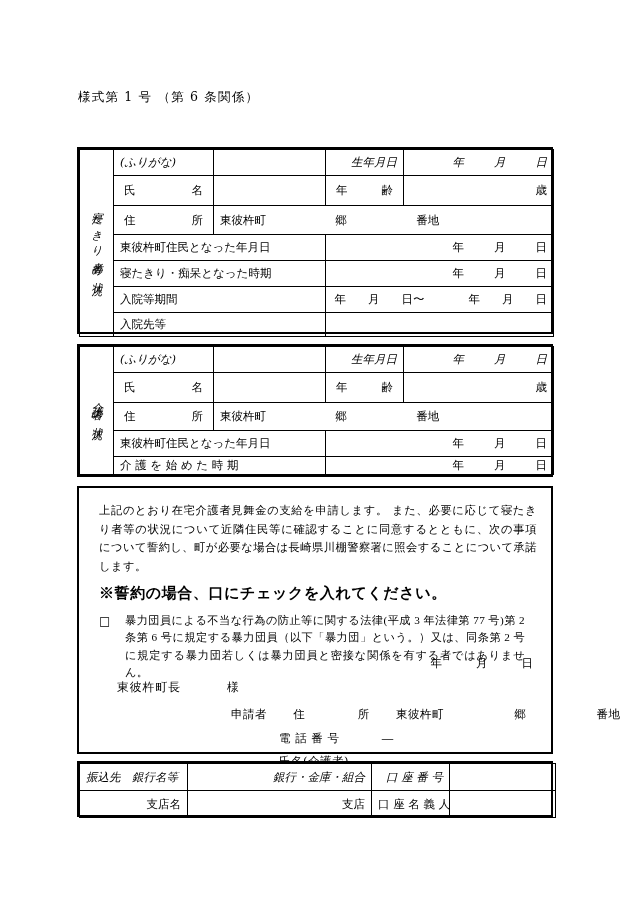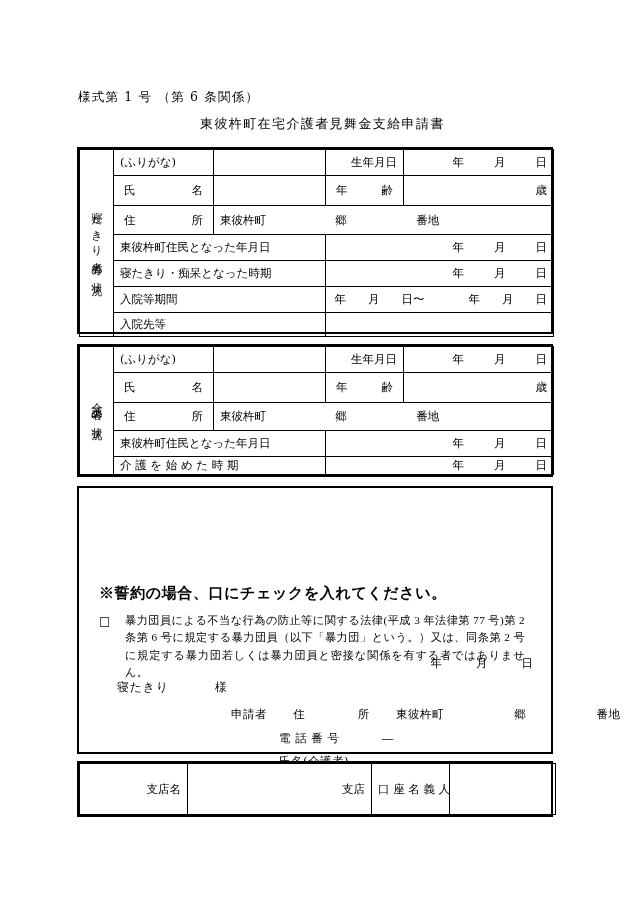--- a/index.html
+++ b/index.html
@@ -52,21 +52,21 @@
   table.grid td {
     border: 1px solid #000;
     font-size: 11.5px;
     padding: 0 6px;
     vertical-align: middle;
     line-height: 1.1;
     white-space: nowrap;
   }
   td.noleft  { border-left: none; }
   td.noright { border-right: none; }
-  td.notop   { border-top: none; }
+  td.notop   { border-top: none; font-style: italic; }
   td.nobot   { border-bottom: none; }
 
   
   .vcell {
     text-align: center;
     padding: 0 !important;
   }
   .vtext {
     writing-mode: vertical-rl;
     text-orientation: upright;
@@ -186,21 +186,20 @@
     letter-spacing: 0.5px;
     text-align: justify;
   }
 </style>
 </head>
 <body>
 
 <div class="page">
 
   <div class="form-no">様式第 1 号 （第 6 条関係）</div>
-  <div class="doc-title">東彼杵町在宅介護者見舞金支給申請書</div>
 
   <div class="frame" style="left:77px; top:131px; width:476px; height:187px;">
     <table class="grid">
       <colgroup>
         <col style="width:34px">
           <col style="width:100px">
           <col style="width:112px">
         <col style="width:78px">
           <col style="width:150px">
       </colgroup>
@@ -344,34 +343,35 @@
           <td colspan="2" class="ctr nobot noright">
             <span class="ymd"><span class="y">年</span><span class="m">月</span><span>日</span></span>
           </td>
         </tr>
       </tbody>
     </table>
   </div>
 
   <div class="decl-box">
 
+    <div class="decl-para">上記のとおり在宅介護者見舞金の支給を申請します。 また、必要に応じて寝たきり者等の状況について近隣住民等に確認することに同意するとともに、次の事項について誓約し、町が必要な場合は長崎県川棚警察署に照会することについて承諾します。</div>
 
     <div class="pledge-note">※誓約の場合、口にチェックを入れてください。</div>
 
     <div class="clause-row">
       <span class="checkbox-glyph">□</span>
       <span class="clause-text">暴力団員による不当な行為の防止等に関する法律(平成 3 年法律第 77 号)第 2 条第 6 号に規定する暴力団員（以下「暴力団」という。）又は、同条第 2 号に規定する暴力団若しくは暴力団員と密接な関係を有する者ではありません。</span>
     </div>
 
     <div class="decl-date">
       <span class="y">年</span><span class="m">月</span><span>日</span>
     </div>
 
     <div class="mayor-line">
-      <span>寝たきり</span><span class="sama">様</span>
+      <span>東彼杵町長</span><span class="sama">様</span>
     </div>
 
     <div class="appl-addr">
       <span>申請者</span>
       <span class="sp-sm"></span>
       <span>住</span>
       <span class="sp-lg"></span>
       <span>所</span>
       <span class="sp-sm"></span>
       <span>東彼杵町</span>
@@ -395,20 +395,28 @@
   <div class="frame" style="left:77px; top:745px; width:476px; height:56px;">
     <table class="grid">
       <colgroup>
         <col style="width:108px">
           <col style="width:184px">
           <col style="width:78px">
           <col style="width:106px">
       </colgroup>
       <tbody>
         <tr style="height:27px">
+          <td class="noleft notop">振込先　銀行名等</td>
+          <td class="ctr notop">
+            <span>銀行・金庫・組合</span>
+          </td>
+          <td class="ctr notop">口 座 番 号</td>
+          <td class="notop noright"></td>
+        </tr>
+        <tr style="height:27px">
           <td class="rgt noleft nobot">支店名</td>
           <td class="ctr nobot">
             <span>支店</span>
           </td>
           <td class="ctr nobot">口 座 名 義 人</td>
           <td class="nobot noright"></td>
         </tr>
       </tbody>
     </table>
   </div>

